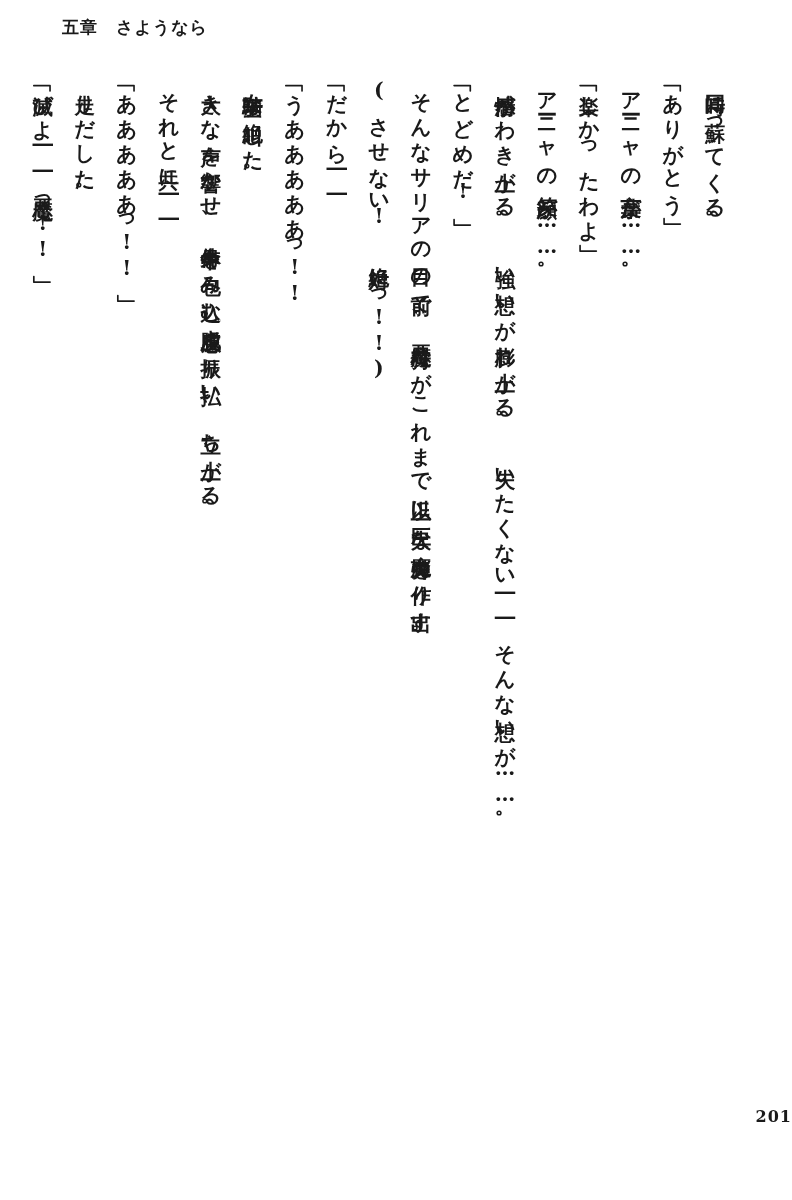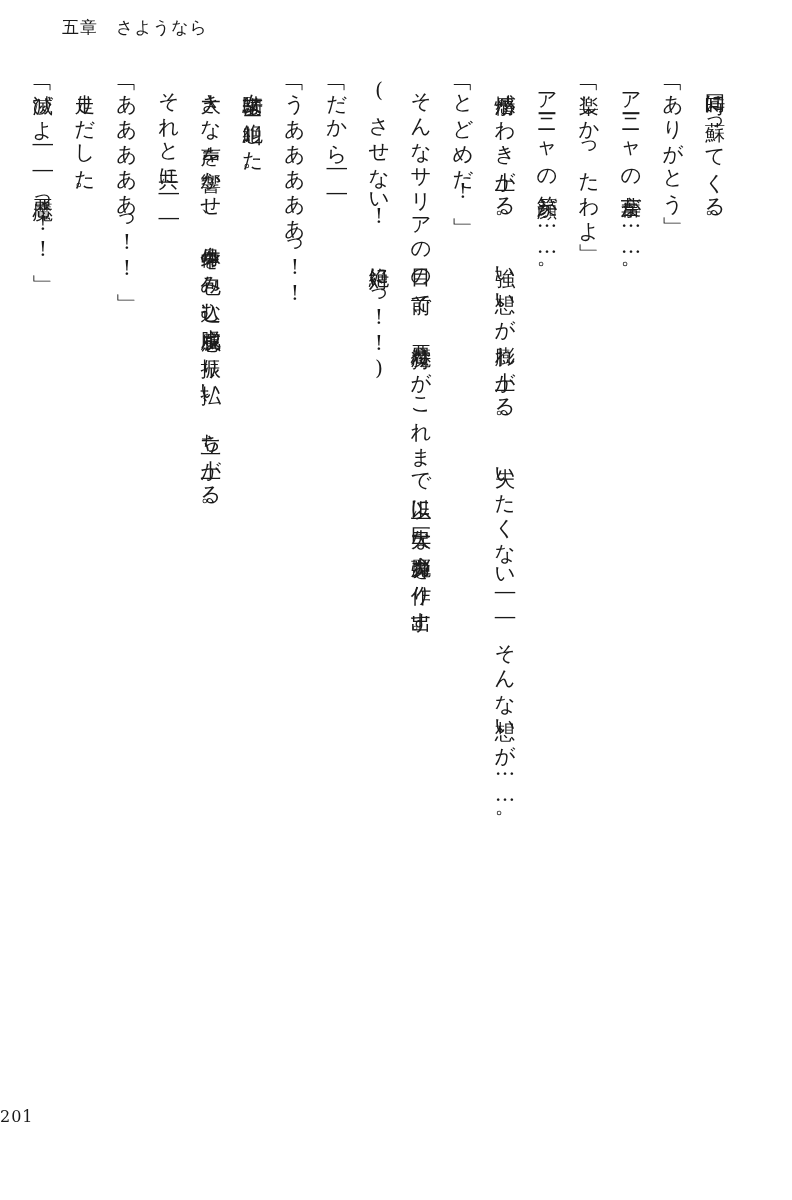--- a/index.html
+++ b/index.html
@@ -14,20 +14,21 @@
     color: #1a1a1a;
     position: relative;
     overflow: hidden;
   }
 
   .page {
     position: absolute;
     inset: 0;
     width: 792px;
     height: 1152px;
+    font-weight: bold;
   }
 
   
   .header {
     position: absolute;
     top: 16px;
     left: 62px;
     font-size: 17px;
     letter-spacing: 1px;
     white-space: nowrap;
@@ -62,21 +63,21 @@
   
   .indent1 {
     padding-top: 22px;
   }
 
   .pagenum {
     position: absolute;
     bottom: 26px;
     left: 0;
     width: 792px;
-    text-align: left;
+    text-align: right;
     font-size: 16px;
     letter-spacing: 1px;
   }
 </style>
 </head>
 <body>
 
 <div class="page">
 
   <div class="header">

